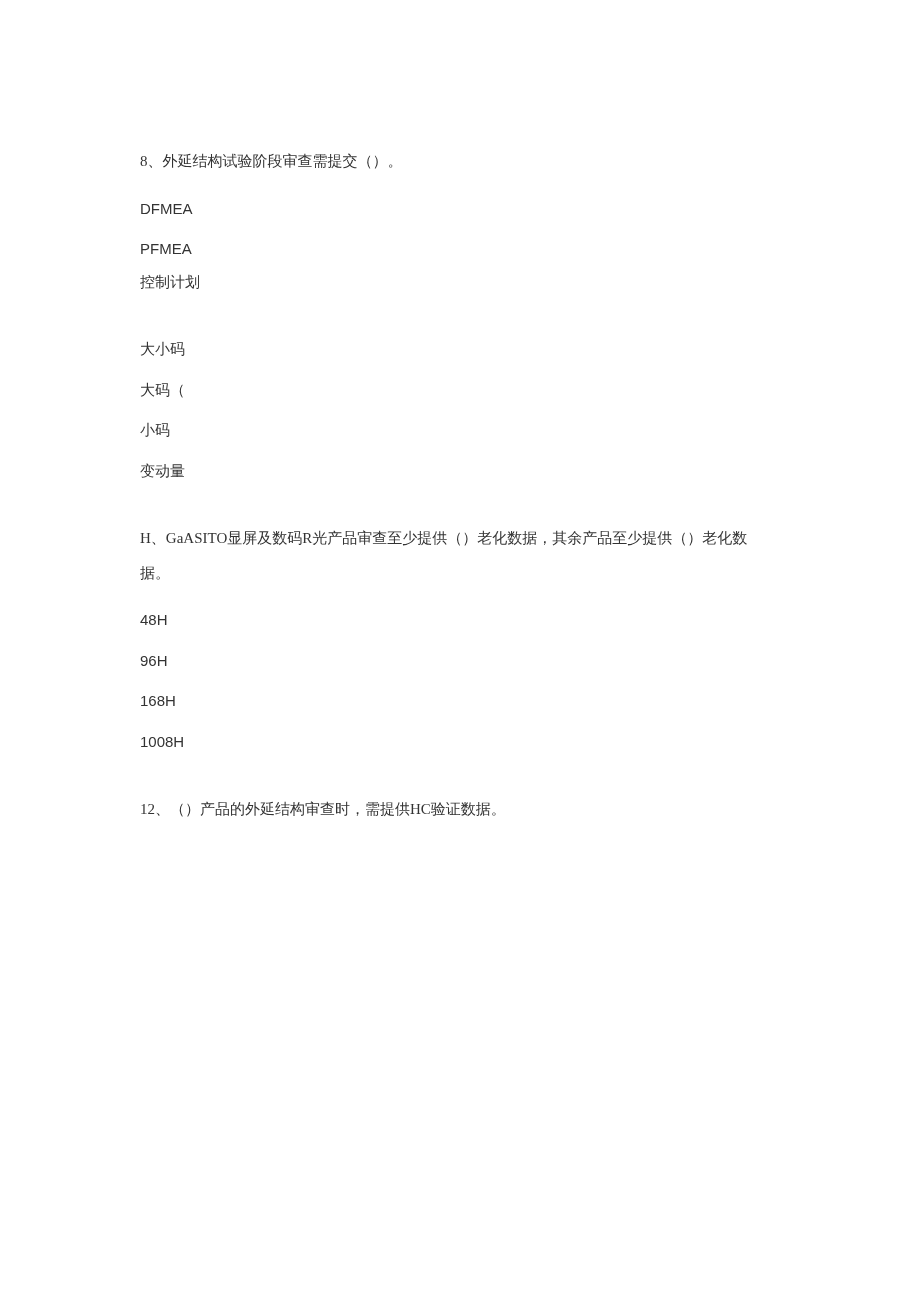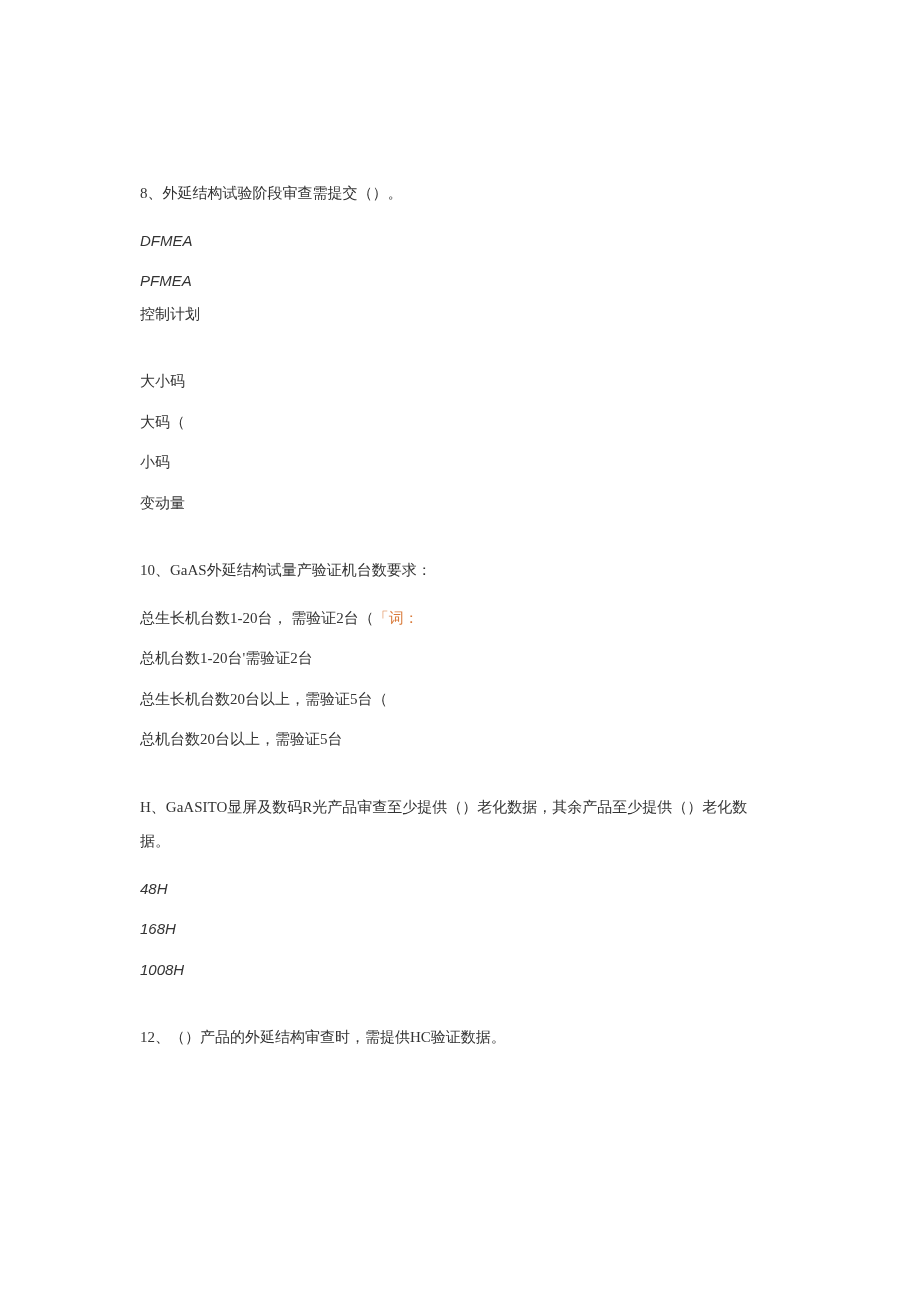--- a/index.html
+++ b/index.html
@@ -14,34 +14,32 @@
     width: 920px;
     min-height: 1301px;
     padding: 150px 140px 100px 140px;
     box-sizing: border-box;
     position: relative;
   }
   .question {
     margin-bottom: 45px;
     font-size: 15px;
     line-height: 1.5;
-    margin-top: 32px;
   }
   .question-title {
     margin-bottom: 25px;
   }
   .option {
     margin-bottom: 18px;
   }
   .option.tight {
     margin-bottom: 10px;
   }
   .arial {
     font-family: Arial, "Helvetica Neue", sans-serif;
-    font-style: italic;
   }
   .orange {
     color: #d97a3a;
   }
   .title-line2 {
     margin-top: 12px;
   }
 </style>
 </head>
 <body>
@@ -55,36 +53,28 @@
     <div class="option">控制计划</div>
   </div>
 
   <div class="question">
     <div class="option">大小码</div>
     <div class="option">大码（</div>
     <div class="option">小码</div>
     <div class="option">变动量</div>
   </div>
 
-  <div class="question">
-    <div class="question-title">10、GaAS外延结构试量产验证机台数要求：</div>
-    <div class="option">
-      <span>总生长机台数1-20台， 需验证2台（</span><span class="orange">「词：</span>
-    </div>
-    <div class="option">总机台数1-20台'需验证2台</div>
-    <div class="option">总生长机台数20台以上，需验证5台（</div>
-    <div class="option">总机台数20台以上，需验证5台</div>
-  </div>
 
   <div class="question">
     <div class="question-title">
       <span>H、GaASITO显屏及数码R光产品审查至少提供（）老化数据，其余产品至少提供（）老化数</span>
       <div class="title-line2">据。</div>
     </div>
     <div class="option arial">48H</div>
+    <div class="option arial">96H</div>
     <div class="option arial">168H</div>
     <div class="option arial">1008H</div>
   </div>
 
   <div class="question">
     <div class="question-title">12、（）产品的外延结构审查时，需提供HC验证数据。</div>
   </div>
 
 </div>
 

